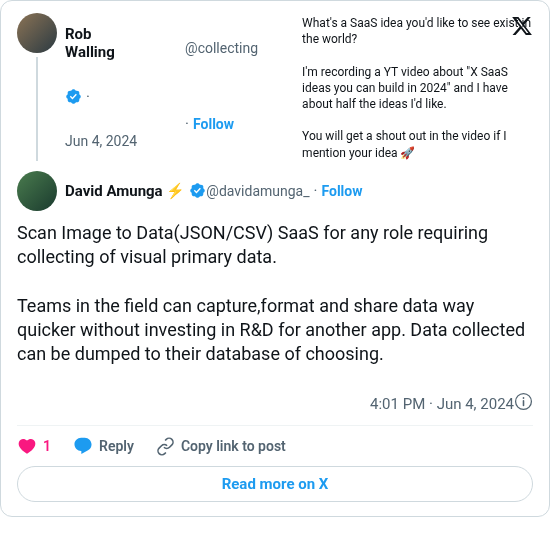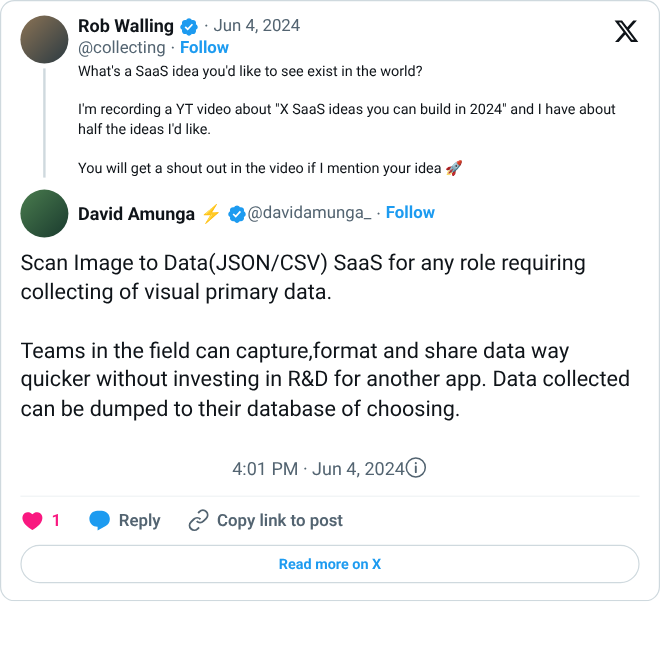--- a/index.html
+++ b/index.html
@@ -11,31 +11,31 @@
   .avatar1 { background: linear-gradient(135deg, #8b7355 0%, #2b3a42 100%); }
   .avatar2 { background: linear-gradient(135deg, #4a7c4e 0%, #1a3a2e 100%); }
   .hdr-row { display: flex; align-items: center; gap: 4px; flex-wrap: wrap; font-size: 15px; }
   .name { font-weight: 700; color: #0f1419; }
   .handle { color: #536471; font-size: 14px; }
   .dot { color: #536471; }
   .date { color: #536471; font-size: 14px; }
   .follow { color: #1d9bf0; font-weight: 700; font-size: 14px; }
   .verified { display: inline-flex; }
   .parent-body { font-size: 12px; line-height: 1.35; color: #0f1419; margin-top: 2px; word-wrap: break-word; }
-  .col { display: flex; flex-direction: column; min-width: 0; flex: 1; }
+  .col { display: flex; flex-direction: row; min-width: 0; flex: 1; gap: 44px; }
   .thread-col { display: flex; flex-direction: column; align-items: center; }
   .thread-line { width: 2px; background: #cfd9de; flex: 1; margin-top: 4px; }
   .reply-hdr { display: flex; gap: 8px; align-items: center; margin-bottom: 10px; }
   .reply-col { display: flex; flex-direction: row; }
   .main-text { font-size: 18px; line-height: 1.35; color: #0f1419; margin-bottom: 26px; white-space: pre-wrap; }
-  .meta { color: #536471; font-size: 15px; display: flex; align-items: center; justify-content: center; padding-bottom: 10px; }
+  .meta { color: #536471; font-size: 15px; display: flex; align-items: center; justify-content: flex-end; padding-bottom: 10px; }
   .actions { display: flex; align-items: center; gap: 22px; border-top: 1px solid #eff3f4; padding: 10px 0 6px 0; }
   .action { display: flex; align-items: center; gap: 6px; font-size: 14px; font-weight: 600; color: #536471; }
   .like { color: #f91880; }
-  .read-more { border: 1px solid #cfd9de; border-radius: 9999px; text-align: center; padding: 8px 0; font-weight: 700; color: #1d9bf0; font-size: 12px; margin-top: 4px; margin-bottom: 6px; }
+  .read-more { border: 1px solid #cfd9de; border-radius: 9999px; text-align: center; padding: 8px 0; font-weight: 700; color: #1d9bf0; font-size: 15px; margin-top: 4px; margin-bottom: 6px; }
 </style>
 </head>
 <body>
 
 <div class="card">
 
   <div class="x-logo">
     <svg width="22" height="22" viewBox="0 0 24 24" fill="#0f1419">
         <path d="M18.244 2.25h3.308l-7.227 8.26 8.502 11.24H16.17l-5.214-6.817L4.99 21.75H1.68l7.73-8.835L1.254 2.25H8.08l4.713 6.231zm-1.161 17.52h1.833L7.084 4.126H5.117z"></path>
       </svg>

